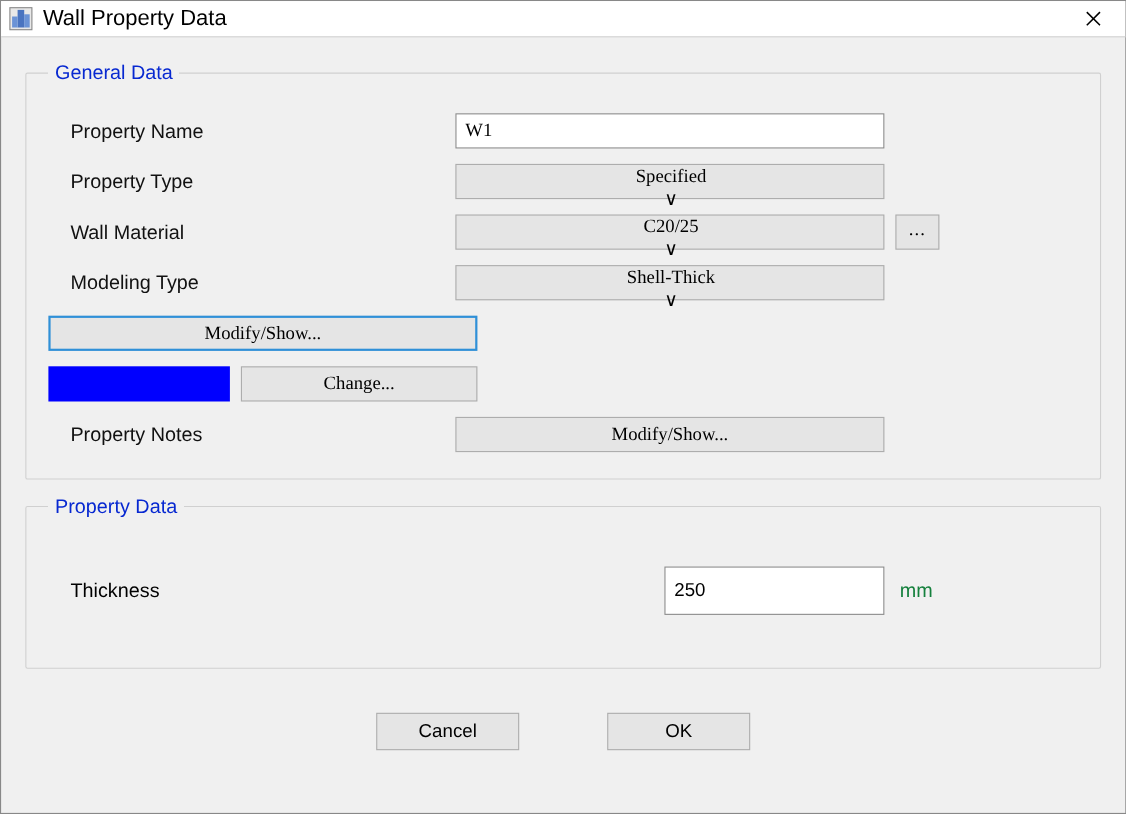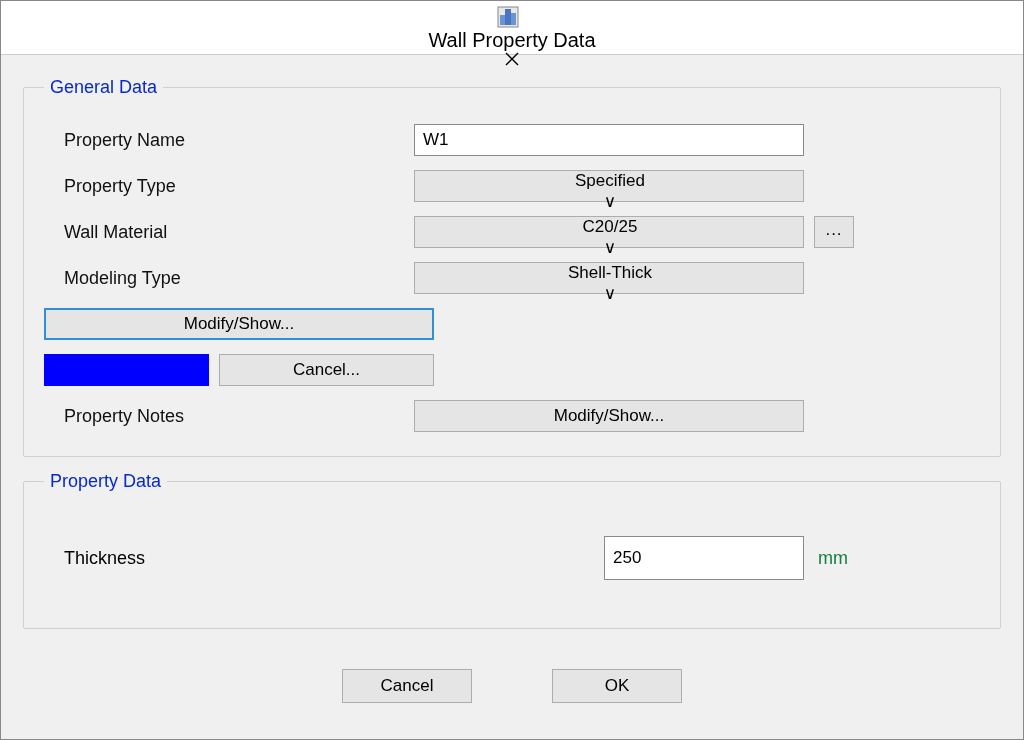--- a/index.html
+++ b/index.html
@@ -16,24 +16,23 @@
     .window {
       border: 1px solid #888;
       width: 1024px;
       height: 740px;
       background: #f0f0f0;
     }
     .titlebar {
       display: flex;
       align-items: center;
       background: #fff;
-      height: 54px;
-      padding: 4px 6px;
+      height: 21px;
+      padding: 16px 6px;
       border-bottom: 1px solid #ccc;
-      flex-direction: column;
     }
     .app-icon {
       width: 24px;
       height: 24px;
       margin-right: 8px;
       display: inline-block;
     }
     .titlebar-text {
       font-size: 20px;
       color: #000;
@@ -72,20 +71,21 @@
     .row-label {
       width: 370px;
       padding-left: 20px;
       font-size: 18px;
       color: #111;
     }
     .ctl-col {
       display: flex;
       align-items: center;
       gap: 10px;
+      font-family: Liberation Serif, serif;
     }
     .txt-input {
       width: 390px;
       height: 32px;
       border: 1px solid #8a8a8a;
       background: #fff;
       padding: 0 8px;
       font-family: inherit;
       font-size: 17px;
       color: #000;
@@ -236,21 +236,21 @@
 
       <div class="row">
         <div class="ctl-col">
           <button class="btn active" style="width:390px;">Modify/Show...</button>
         </div>
       </div>
 
       <div class="row">
         <div class="ctl-col">
           <span class="color-swatch" style="background: rgb(0, 0, 255);"></span>
-          <button class="btn" style="width:215px;">Cancel...</button>
+          <button class="btn" style="width:215px;">Change...</button>
         </div>
       </div>
 
       <div class="row">
         <div class="row-label">Property Notes</div>
         <div class="ctl-col">
           <button class="btn" style="width:390px;">Modify/Show...</button>
         </div>
       </div>
     </fieldset>

